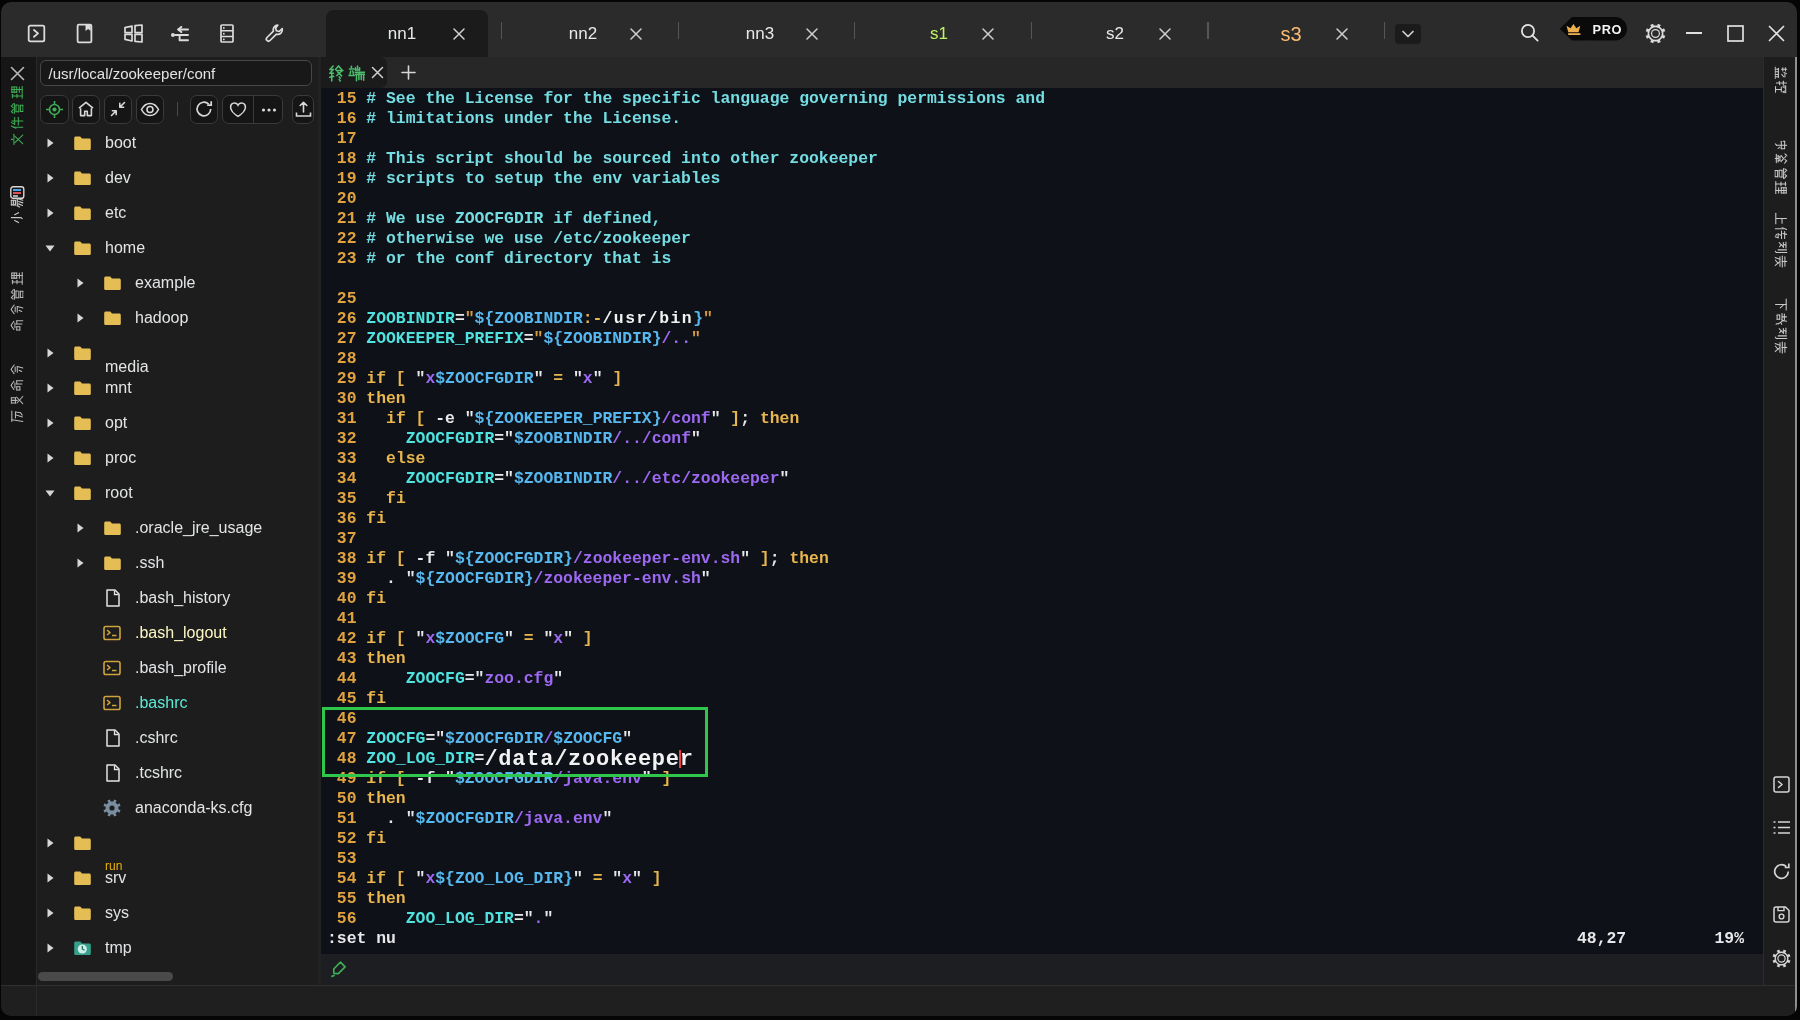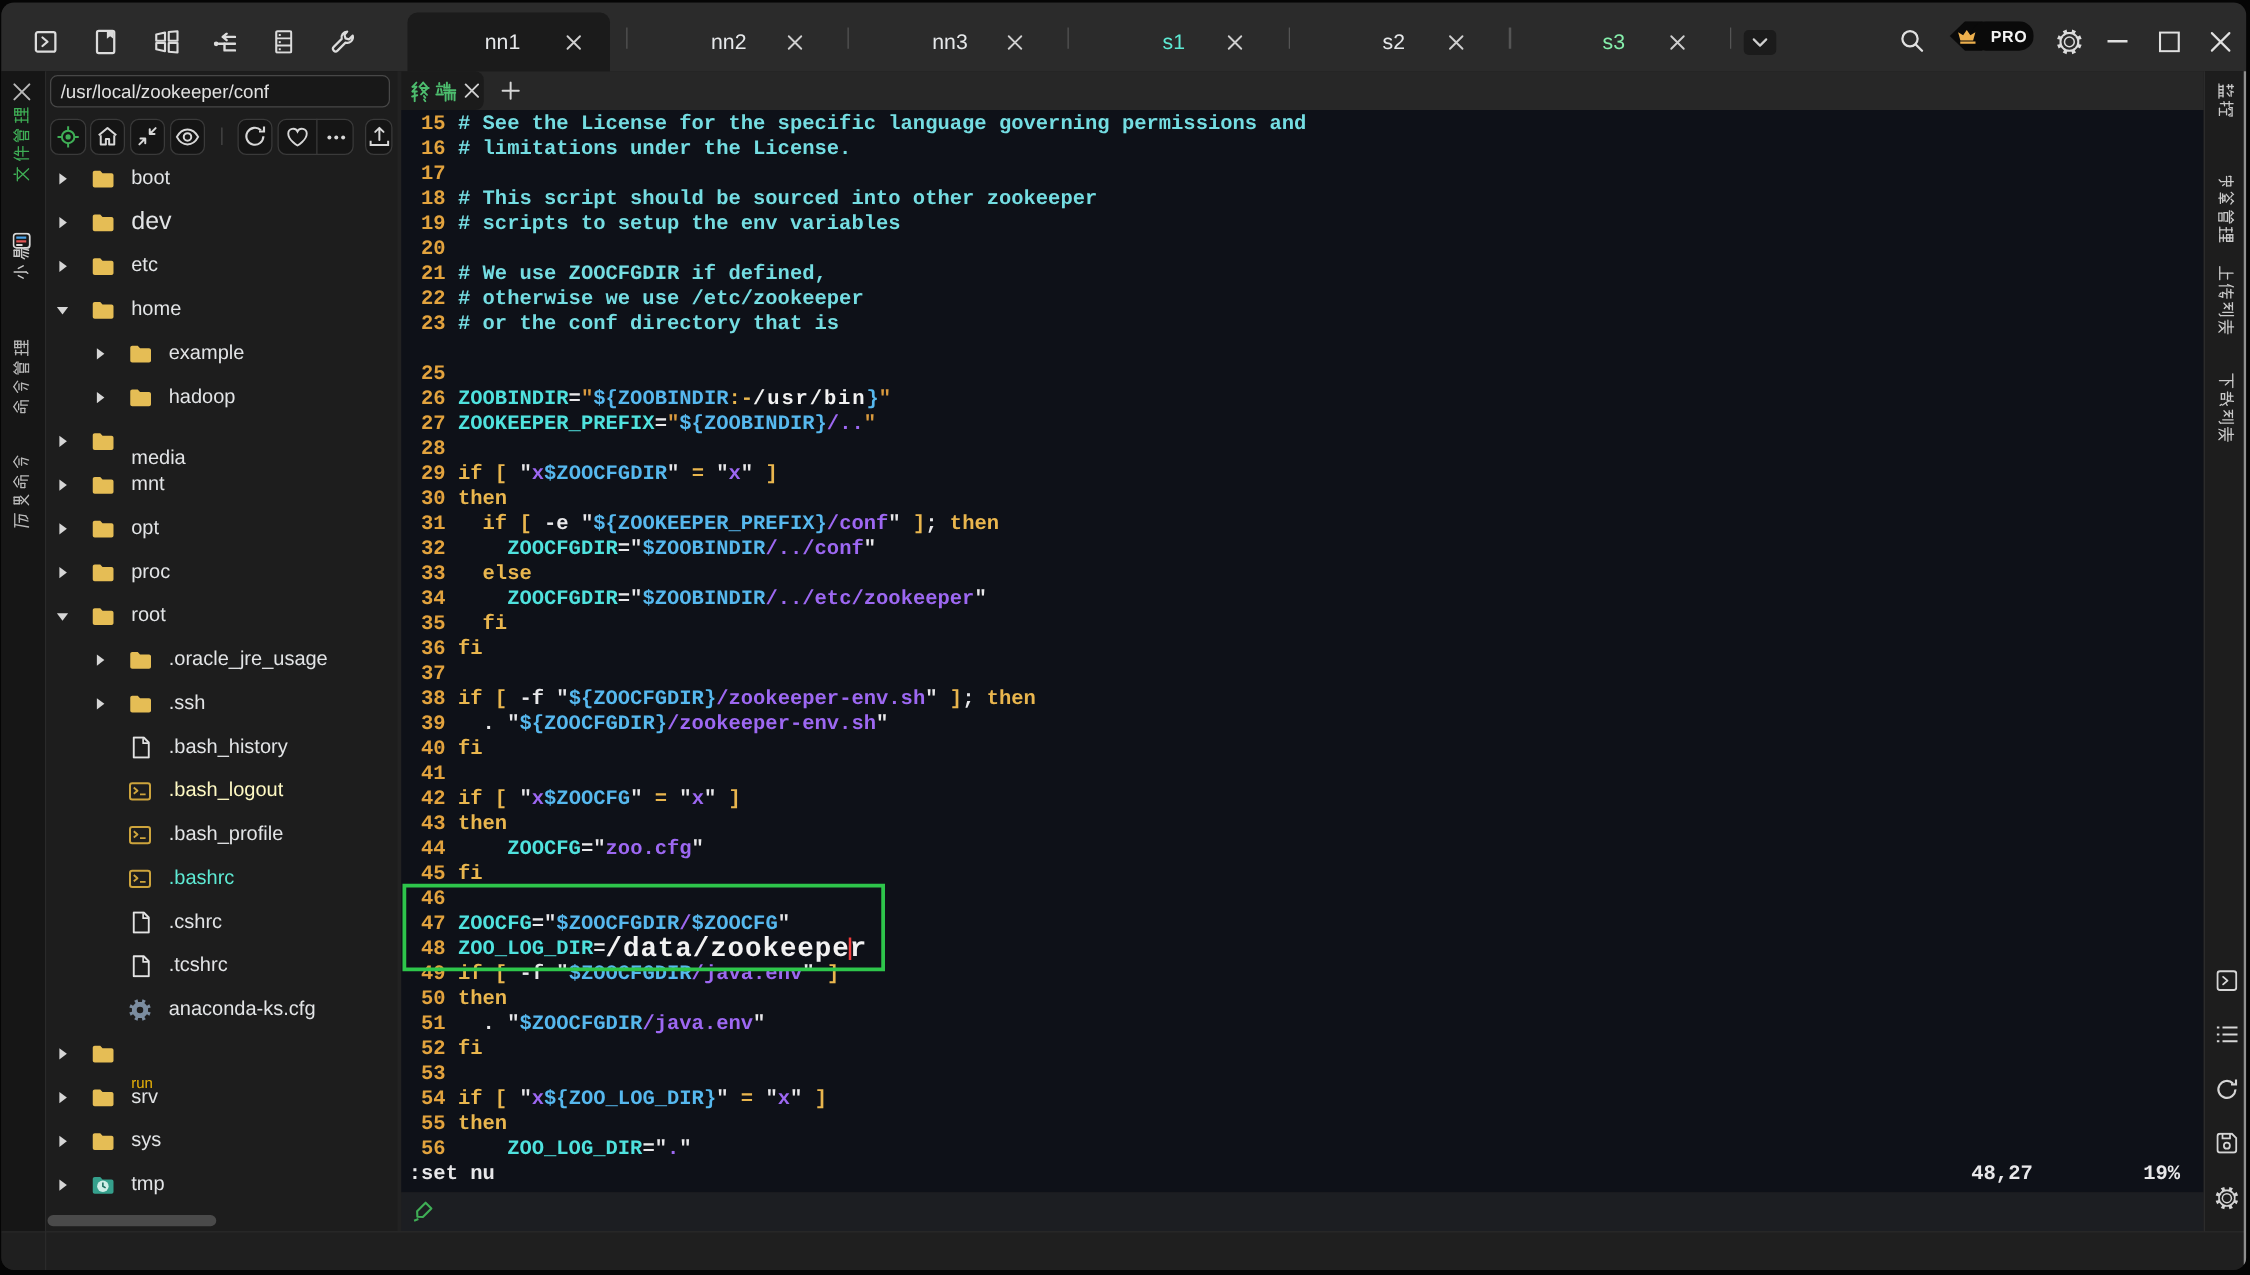--- a/index.html
+++ b/index.html
@@ -78,33 +78,33 @@
       <svg width="13" height="13" viewBox="0 0 13 13">
         <path d="M1.5 1.5l10 10M11.5 1.5l-10 10" stroke="#cfcfcf" stroke-width="1.5" stroke-linecap="round"></path>
       </svg>
     </div>
 <div class="abs" style="left:759px;top:31.5px;transform:translate(-50%,-50%);white-space:nowrap;font-size:17px;color:#e6e8ea">nn3</div>
 <div class="abs" style="left:811px;top:31.5px;transform:translate(-50%,-50%);white-space:nowrap;height:13px">
       <svg width="13" height="13" viewBox="0 0 13 13">
         <path d="M1.5 1.5l10 10M11.5 1.5l-10 10" stroke="#cfcfcf" stroke-width="1.5" stroke-linecap="round"></path>
       </svg>
     </div>
-<div class="abs" style="left:938px;top:31.5px;transform:translate(-50%,-50%);white-space:nowrap;font-size:17px;color:#5eead4">s1</div>
+<div class="abs" style="left:938px;top:31.5px;transform:translate(-50%,-50%);white-space:nowrap;font-size:17px;color:#bef264">s1</div>
 <div class="abs" style="left:987px;top:31.5px;transform:translate(-50%,-50%);white-space:nowrap;height:13px">
       <svg width="13" height="13" viewBox="0 0 13 13">
         <path d="M1.5 1.5l10 10M11.5 1.5l-10 10" stroke="#cfcfcf" stroke-width="1.5" stroke-linecap="round"></path>
       </svg>
     </div>
 <div class="abs" style="left:1114px;top:31.5px;transform:translate(-50%,-50%);white-space:nowrap;font-size:17px;color:#e6e8ea">s2</div>
 <div class="abs" style="left:1164px;top:31.5px;transform:translate(-50%,-50%);white-space:nowrap;height:13px">
       <svg width="13" height="13" viewBox="0 0 13 13">
         <path d="M1.5 1.5l10 10M11.5 1.5l-10 10" stroke="#cfcfcf" stroke-width="1.5" stroke-linecap="round"></path>
       </svg>
     </div>
-<div class="abs" style="left:1290px;top:31.5px;transform:translate(-50%,-50%);white-space:nowrap;font-size:17px;color:#86efac">s3</div>
+<div class="abs" style="left:1290px;top:31.5px;transform:translate(-50%,-50%);white-space:nowrap;font-size:20px;color:#fdba74">s3</div>
 <div class="abs" style="left:1341px;top:31.5px;transform:translate(-50%,-50%);white-space:nowrap;height:13px">
       <svg width="13" height="13" viewBox="0 0 13 13">
         <path d="M1.5 1.5l10 10M11.5 1.5l-10 10" stroke="#cfcfcf" stroke-width="1.5" stroke-linecap="round"></path>
       </svg>
     </div>
 <div class="abs" style="left:500px;top:20px;width:1.2px;height:17px;background:#555"></div>
 <div class="abs" style="left:676.6px;top:20px;width:1.2px;height:17px;background:#555"></div>
 <div class="abs" style="left:853.2px;top:20px;width:1.2px;height:17px;background:#555"></div>
 <div class="abs" style="left:1029.8px;top:20px;width:1.2px;height:17px;background:#555"></div>
 <div class="abs" style="left:1206.4px;top:20px;width:1.2px;height:17px;background:#555"></div>
@@ -595,21 +595,21 @@
 <svg class="abs" style="left:72px;top:131.5px" width="19" height="18" viewBox="0 0 19 18">
       <path d="M1.2 4.2c0-.9.7-1.6 1.6-1.6h4.4l1.8 1.9h7.2c.9 0 1.6.7 1.6 1.6v8.3c0 .9-.7 1.6-1.6 1.6H2.8c-.9 0-1.6-.7-1.6-1.6z" fill="#e5bd55"></path>
     </svg>
 <div class="abs" style="left:104px;top:129.5px;font-size:16px;color:#e2e4e6;line-height:21px">boot</div>
 <svg class="abs" style="left:45px;top:170.5px" width="9" height="10" viewBox="0 0 9 10">
       <path d="M1.5 0.5l6 4.5-6 4.5z" fill="#d6d6d6"></path>
     </svg>
 <svg class="abs" style="left:72px;top:166.5px" width="19" height="18" viewBox="0 0 19 18">
       <path d="M1.2 4.2c0-.9.7-1.6 1.6-1.6h4.4l1.8 1.9h7.2c.9 0 1.6.7 1.6 1.6v8.3c0 .9-.7 1.6-1.6 1.6H2.8c-.9 0-1.6-.7-1.6-1.6z" fill="#e5bd55"></path>
     </svg>
-<div class="abs" style="left:104px;top:164.5px;font-size:20px;color:#e2e4e6;line-height:21px">dev</div>
+<div class="abs" style="left:104px;top:164.5px;font-size:16px;color:#e2e4e6;line-height:21px">dev</div>
 <svg class="abs" style="left:45px;top:205.5px" width="9" height="10" viewBox="0 0 9 10">
       <path d="M1.5 0.5l6 4.5-6 4.5z" fill="#d6d6d6"></path>
     </svg>
 <svg class="abs" style="left:72px;top:201.5px" width="19" height="18" viewBox="0 0 19 18">
       <path d="M1.2 4.2c0-.9.7-1.6 1.6-1.6h4.4l1.8 1.9h7.2c.9 0 1.6.7 1.6 1.6v8.3c0 .9-.7 1.6-1.6 1.6H2.8c-.9 0-1.6-.7-1.6-1.6z" fill="#e5bd55"></path>
     </svg>
 <div class="abs" style="left:104px;top:199.5px;font-size:16px;color:#e2e4e6;line-height:21px">etc</div>
 <svg class="abs" style="left:44px;top:241.5px" width="10" height="9" viewBox="0 0 10 9">
       <path d="M0.5 1.5l4.5 6 4.5-6z" fill="#d6d6d6"></path>
     </svg>

